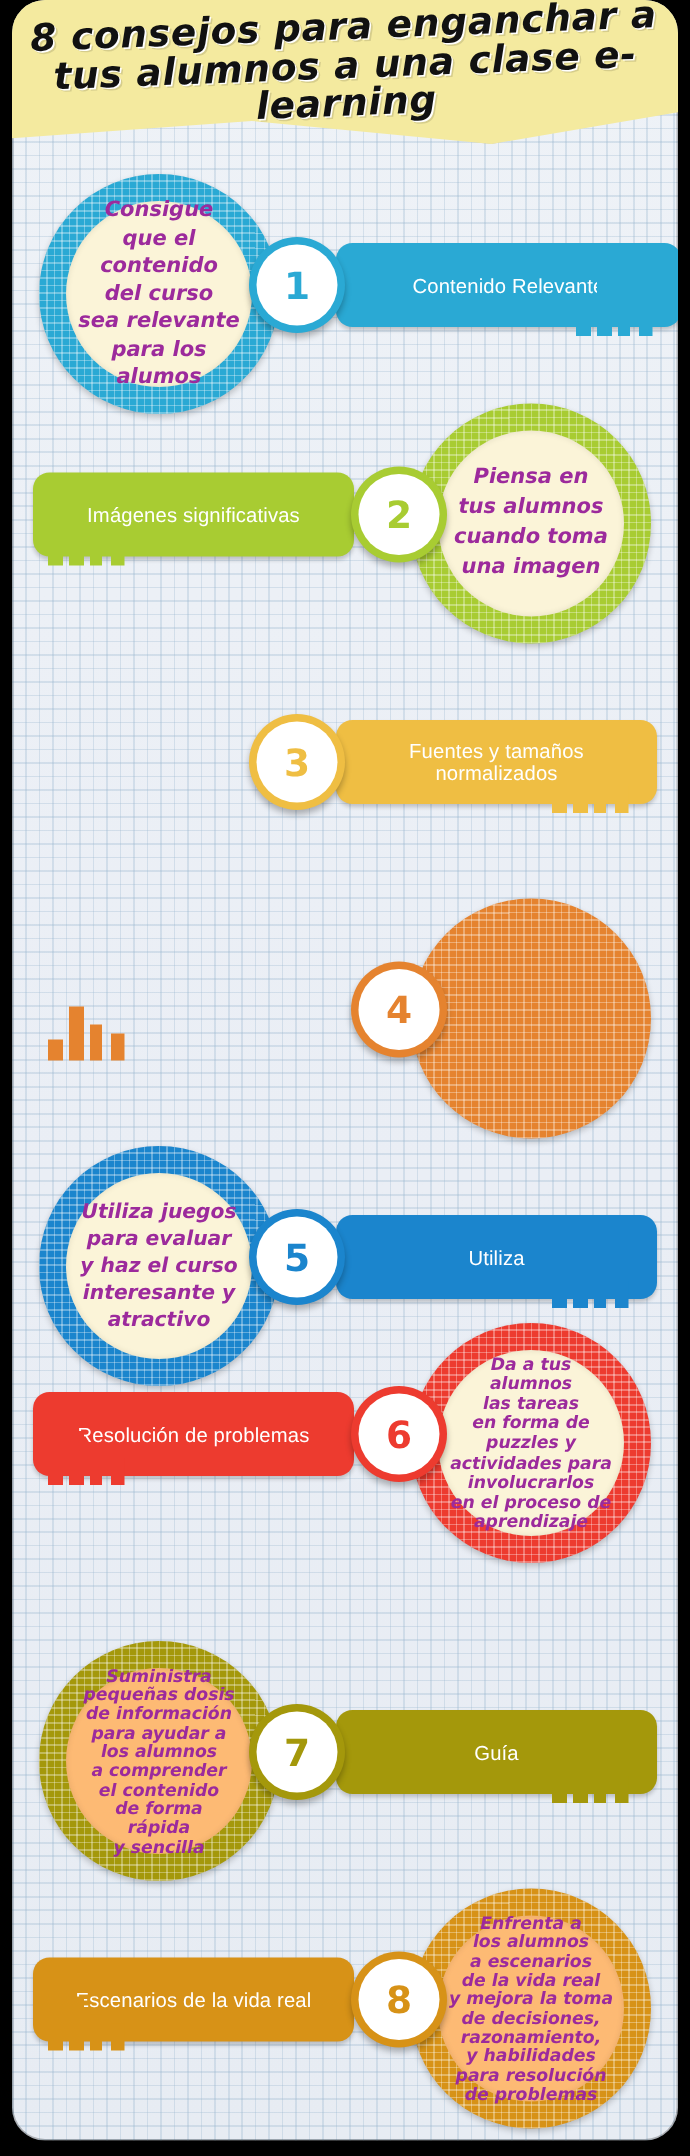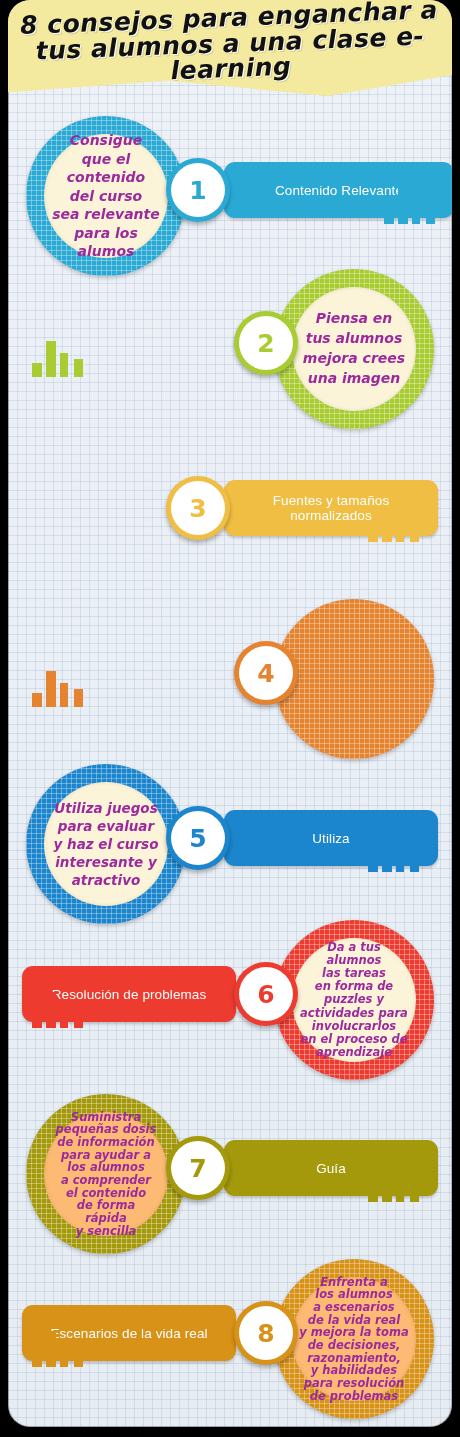--- a/index.html
+++ b/index.html
@@ -156,23 +156,26 @@
               </div>
             </div>
           </div>
         </div>
         <div class="row right-bubble" style="top: 269px;">
           <div class="bubble" style="background: rgb(168, 204, 50);">
             <div class="ring"></div>
             <div class="core" style="background: rgb(251, 244, 216);">
               <span style="font-size: 14px; line-height: 1.42; color: rgb(156, 42, 156);">Piensa en
 tus alumnos
-mejora crees
+cuando toma
 una imagen</span>
             </div>
+          </div>
+          <div class="ribbon" style="background: rgb(168, 204, 50);">
+            <div class="label">Imágenes significativas</div>
           </div>
           <div class="bars">
             <i style="background: rgb(168, 204, 50);"></i>
             <i style="background: rgb(168, 204, 50);"></i>
             <i style="background: rgb(168, 204, 50);"></i>
             <i style="background: rgb(168, 204, 50);"></i>
           </div>
           <div class="badge-wrap">
             <div class="badge-outer" style="background: rgb(168, 204, 50);">
               <div class="badge-inner">
@@ -238,21 +241,21 @@
             <i style="background: rgb(27, 133, 205);"></i>
           </div>
           <div class="badge-wrap">
             <div class="badge-outer" style="background: rgb(27, 133, 205);">
               <div class="badge-inner">
                 <b style="color: rgb(27, 133, 205);">5</b>
               </div>
             </div>
           </div>
         </div>
-        <div class="row right-bubble" style="top: 920px;">
+        <div class="row right-bubble" style="top: 882px;">
           <div class="bubble" style="background: rgb(237, 59, 47);">
             <div class="ring"></div>
             <div class="core" style="background: rgb(251, 244, 216);">
               <span style="font-size: 11.5px; line-height: 1.14; color: rgb(156, 42, 156);">Da a tus
 alumnos
 las tareas
 en forma de
 puzzles y
 actividades para
 involucrarlos

